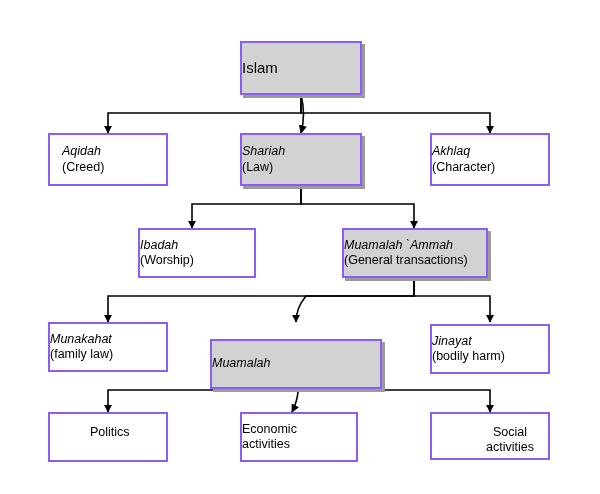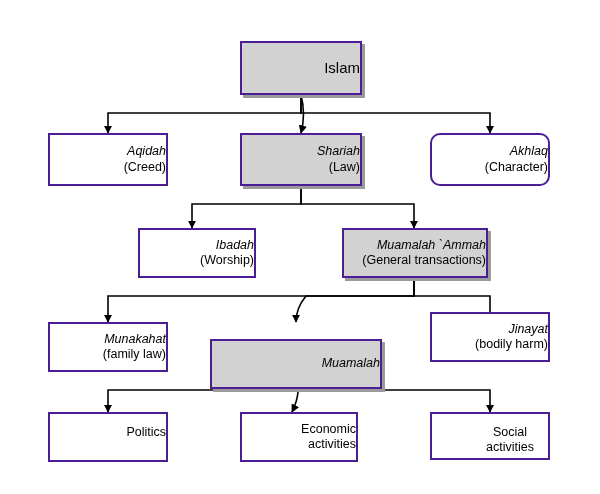--- a/index.html
+++ b/index.html
@@ -9,24 +9,24 @@
     font-family:"Liberation Sans", sans-serif;
     overflow:hidden;
   }
   #stage{position:relative;width:600px;height:494px;}
   #wires{position:absolute;left:0;top:0;width:600px;height:494px;}
 
   .node{
     position:absolute;
     box-sizing:border-box;
     background:#ffffff;
-    border:2px solid #4c1d95;
+    border:2px solid #8b5cf6;
     display:flex;
     flex-direction:column;
-    align-items:flex-end;
+    align-items:flex-start;
     justify-content:center;
     text-align:center;
     line-height:1.22;
     color:#000000;
     z-index:2;
   }
   .node.shaded{background:#d2d2d2;}
   .node.shadow{box-shadow:3px 3px 0 0 #9b9b9b;}
   .node .l1{font-style:italic;font-size:12.5px;}
   .node .l2{font-size:12.5px;}
@@ -73,21 +73,21 @@
   <div class="node" style="left:48px;top:133px;width:120px;height:53px;padding-left:12px;">
     <span class="l1">Aqidah</span>
     <span class="l2">(Creed)</span>
   </div>
 
   <div class="node shaded shadow" style="left:240px;top:133px;width:122px;height:53px;">
     <span class="l1">Shariah</span>
     <span class="l2">(Law)</span>
   </div>
 
-  <div class="node" style="left:430px;top:133px;width:120px;height:53px;border-radius:10px;">
+  <div class="node" style="left:430px;top:133px;width:120px;height:53px;">
     <span class="l1">Akhlaq</span>
     <span class="l2">(Character)</span>
   </div>
 
   <div class="node" style="left:138px;top:228px;width:118px;height:50px;">
     <span class="l1">Ibadah</span>
     <span class="l2">(Worship)</span>
   </div>
 
   <div class="node shaded shadow" style="left:342px;top:228px;width:146px;height:50px;">
@@ -97,21 +97,21 @@
 
   <div class="node" style="left:48px;top:322px;width:120px;height:50px;">
     <span class="l1">Munakahat</span>
     <span class="l2">(family law)</span>
   </div>
 
   <div class="node shaded shadow" style="left:210px;top:339px;width:172px;height:50px;">
     <span class="l1">Muamalah</span>
   </div>
 
-  <div class="node" style="left:430px;top:312px;width:120px;height:50px;">
+  <div class="node" style="left:430px;top:324px;width:120px;height:50px;">
     <span class="l1">Jinayat</span>
     <span class="l2">(bodily harm)</span>
   </div>
 
   <div class="node plain top-align" style="left:48px;top:412px;width:120px;height:50px;">
     <span class="l1">Politics</span>
   </div>
 
   <div class="node plain" style="left:240px;top:412px;width:118px;height:50px;">
     <span class="l1">Economic</span>

